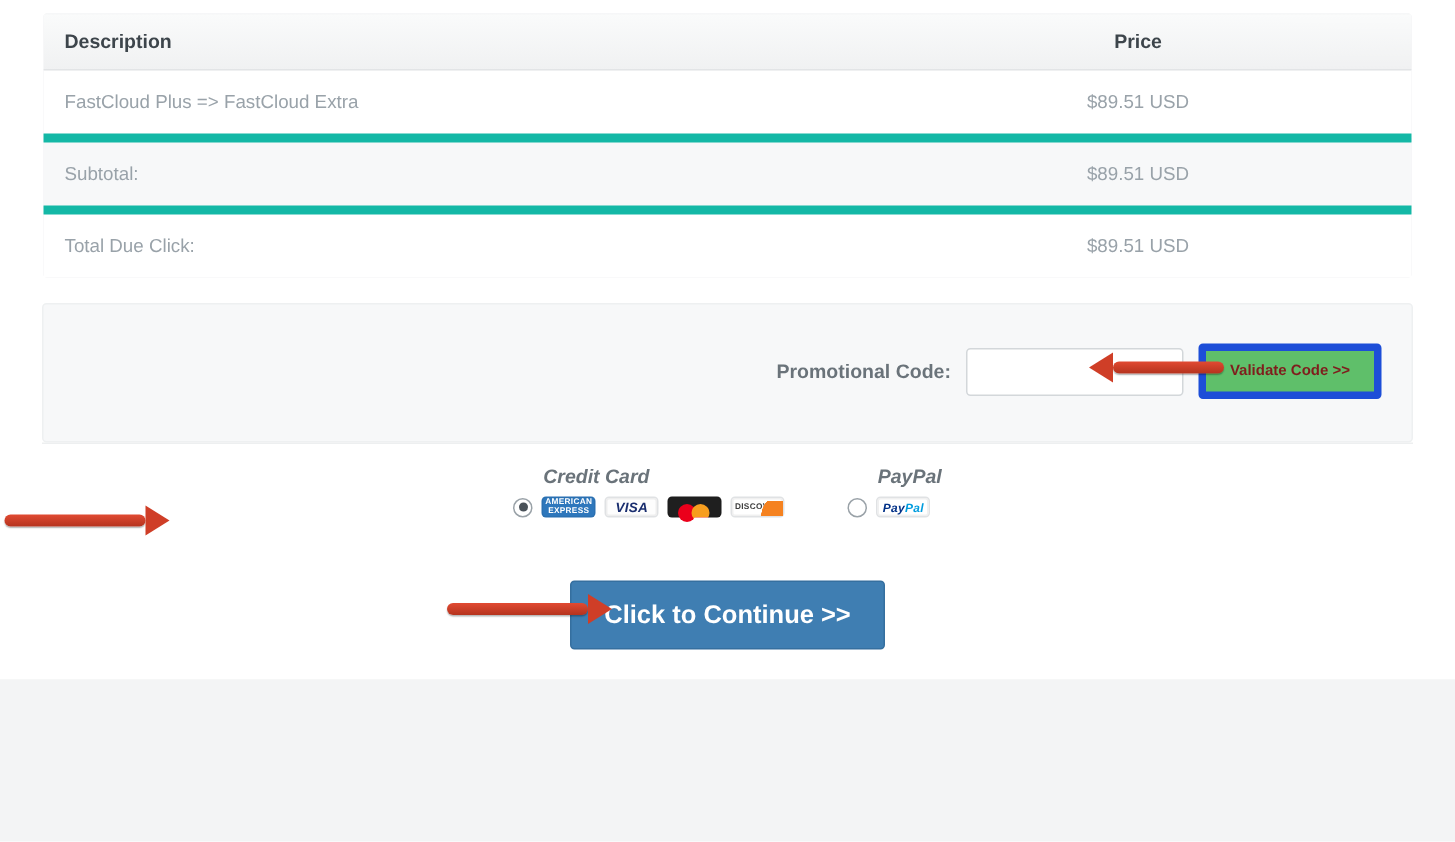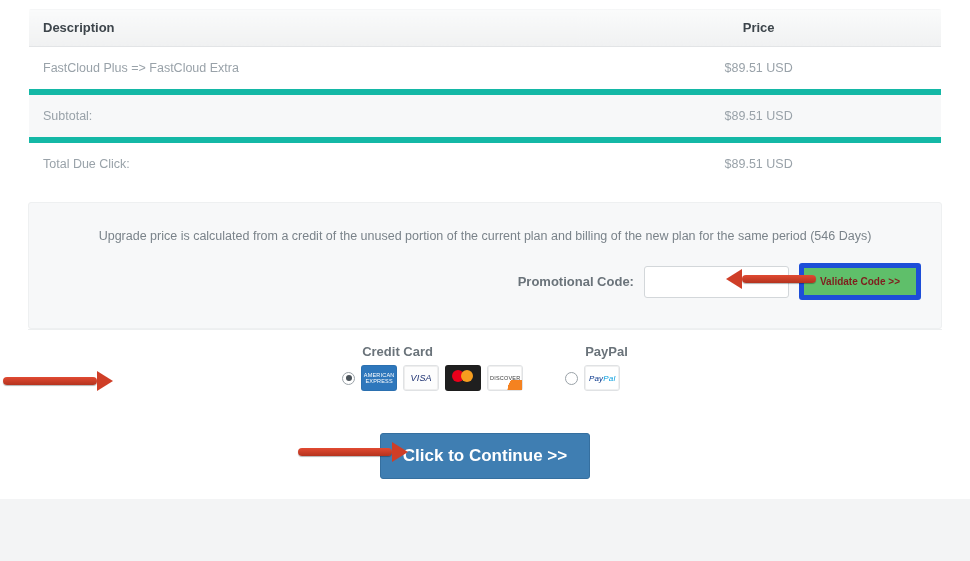--- a/index.html
+++ b/index.html
@@ -106,20 +106,21 @@
     position: relative;
   }
   .method-col { text-align: left; }
   .method-label {
     font-weight: 700;
     color: #6a737a;
     font-size: 13px;
     display: block;
     margin-bottom: 6px;
     margin-left: 20px;
+    font-style: italic;
   }
   .method-choice {
     display: flex;
     align-items: center;
     gap: 6px;
   }
   .radio {
     width: 13px; height: 13px;
     border: 1px solid #9aa2a8;
     border-radius: 50%;
@@ -127,26 +128,26 @@
     align-items: center; justify-content: center;
     background: #fff;
   }
   .radio.checked::after {
     content: "";
     width: 6px; height: 6px;
     background: #4a5259;
     border-radius: 50%;
   }
   .card {
-    width: 36px; height: 26px;
+    width: 36px; height: 14px;
     border-radius: 3px;
     display: inline-flex;
     align-items: center; justify-content: center;
     font-size: 6.5px;
-    font-weight: 400;
+    font-weight: 700;
     color: #fff;
     letter-spacing: 0.2px;
     box-shadow: 0 0 0 1px rgba(0,0,0,0.06) inset;
   }
   .card.amex { background: #2e77bc; font-size:5.5px; line-height:1.1; text-align:center; }
   .card.visa { background: #fdfdfd; color: #1a2e6f; font-style: italic; font-size:9px; border:1px solid #e0e2e4; }
   .card.mc   { background: #1f1f1f; position: relative; }
   .card.mc .c1, .card.mc .c2 { position:absolute; width:12px; height:12px; border-radius:50%; top:5px; }
   .card.mc .c1 { background:#eb001b; left:7px; }
   .card.mc .c2 { background:#f79e1b; left:16px; mix-blend-mode: lighten; }
@@ -211,21 +212,20 @@
         <td class="price-col">$89.51 USD</td>
       </tr>
       <tr>
         <td>Total Due Click:</td>
         <td class="price-col">$89.51 USD</td>
       </tr>
     </tbody>
   </table>
 
   <div class="notice-box">
-    <div class="notice-text">Upgrade price is calculated from a credit of the unused portion of the current plan and billing of the new plan for the same period (546 Days)</div>
     <div class="promo-row">
       <span class="promo-label">Promotional Code:</span>
       <input class="promo-input" type="text" value="" style="">
       <button class="btn-validate">Validate Code &gt;&gt;</button>
 
       <div class="arrow left" style="right:105px; top:9px; width:90px;">
         <div class="shaft" style="right:0; width:74px;"></div>
         <div class="head" style="left:0;"></div>
       </div>
     </div>

